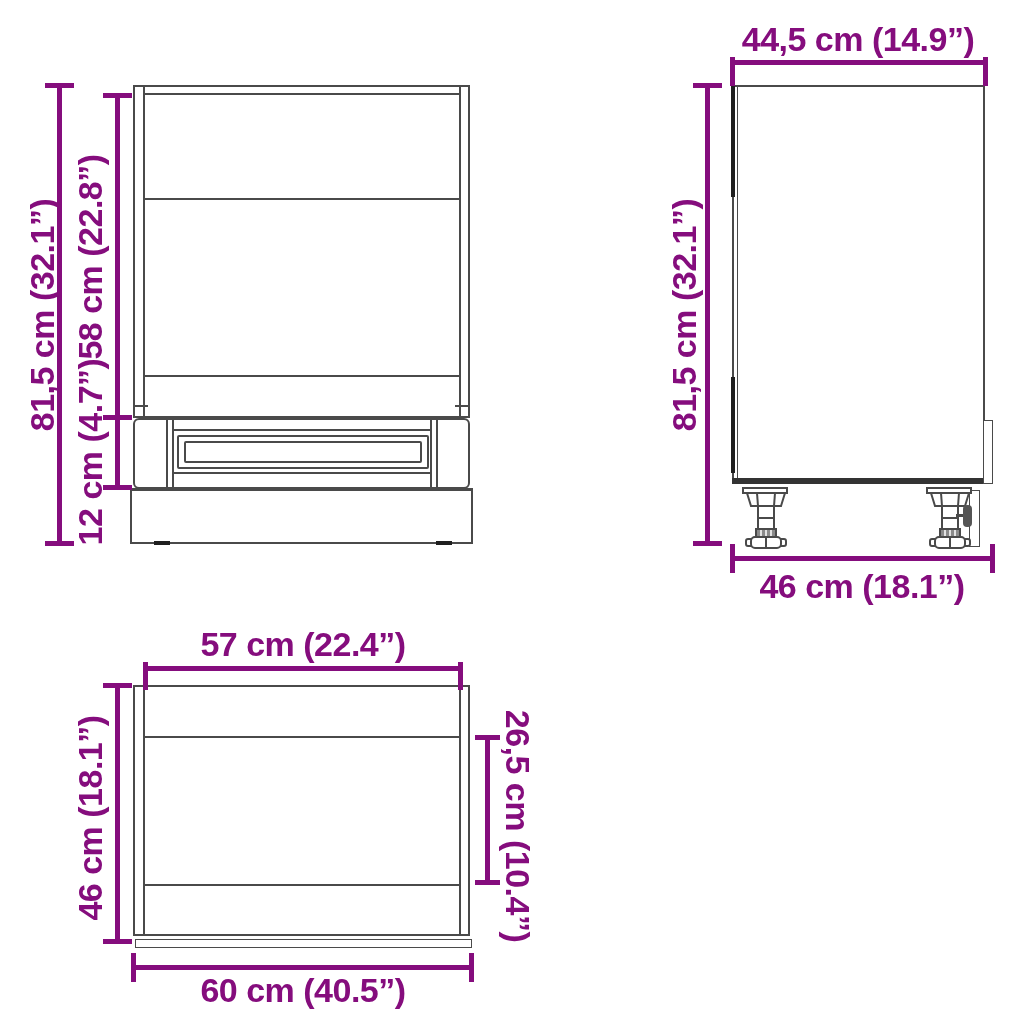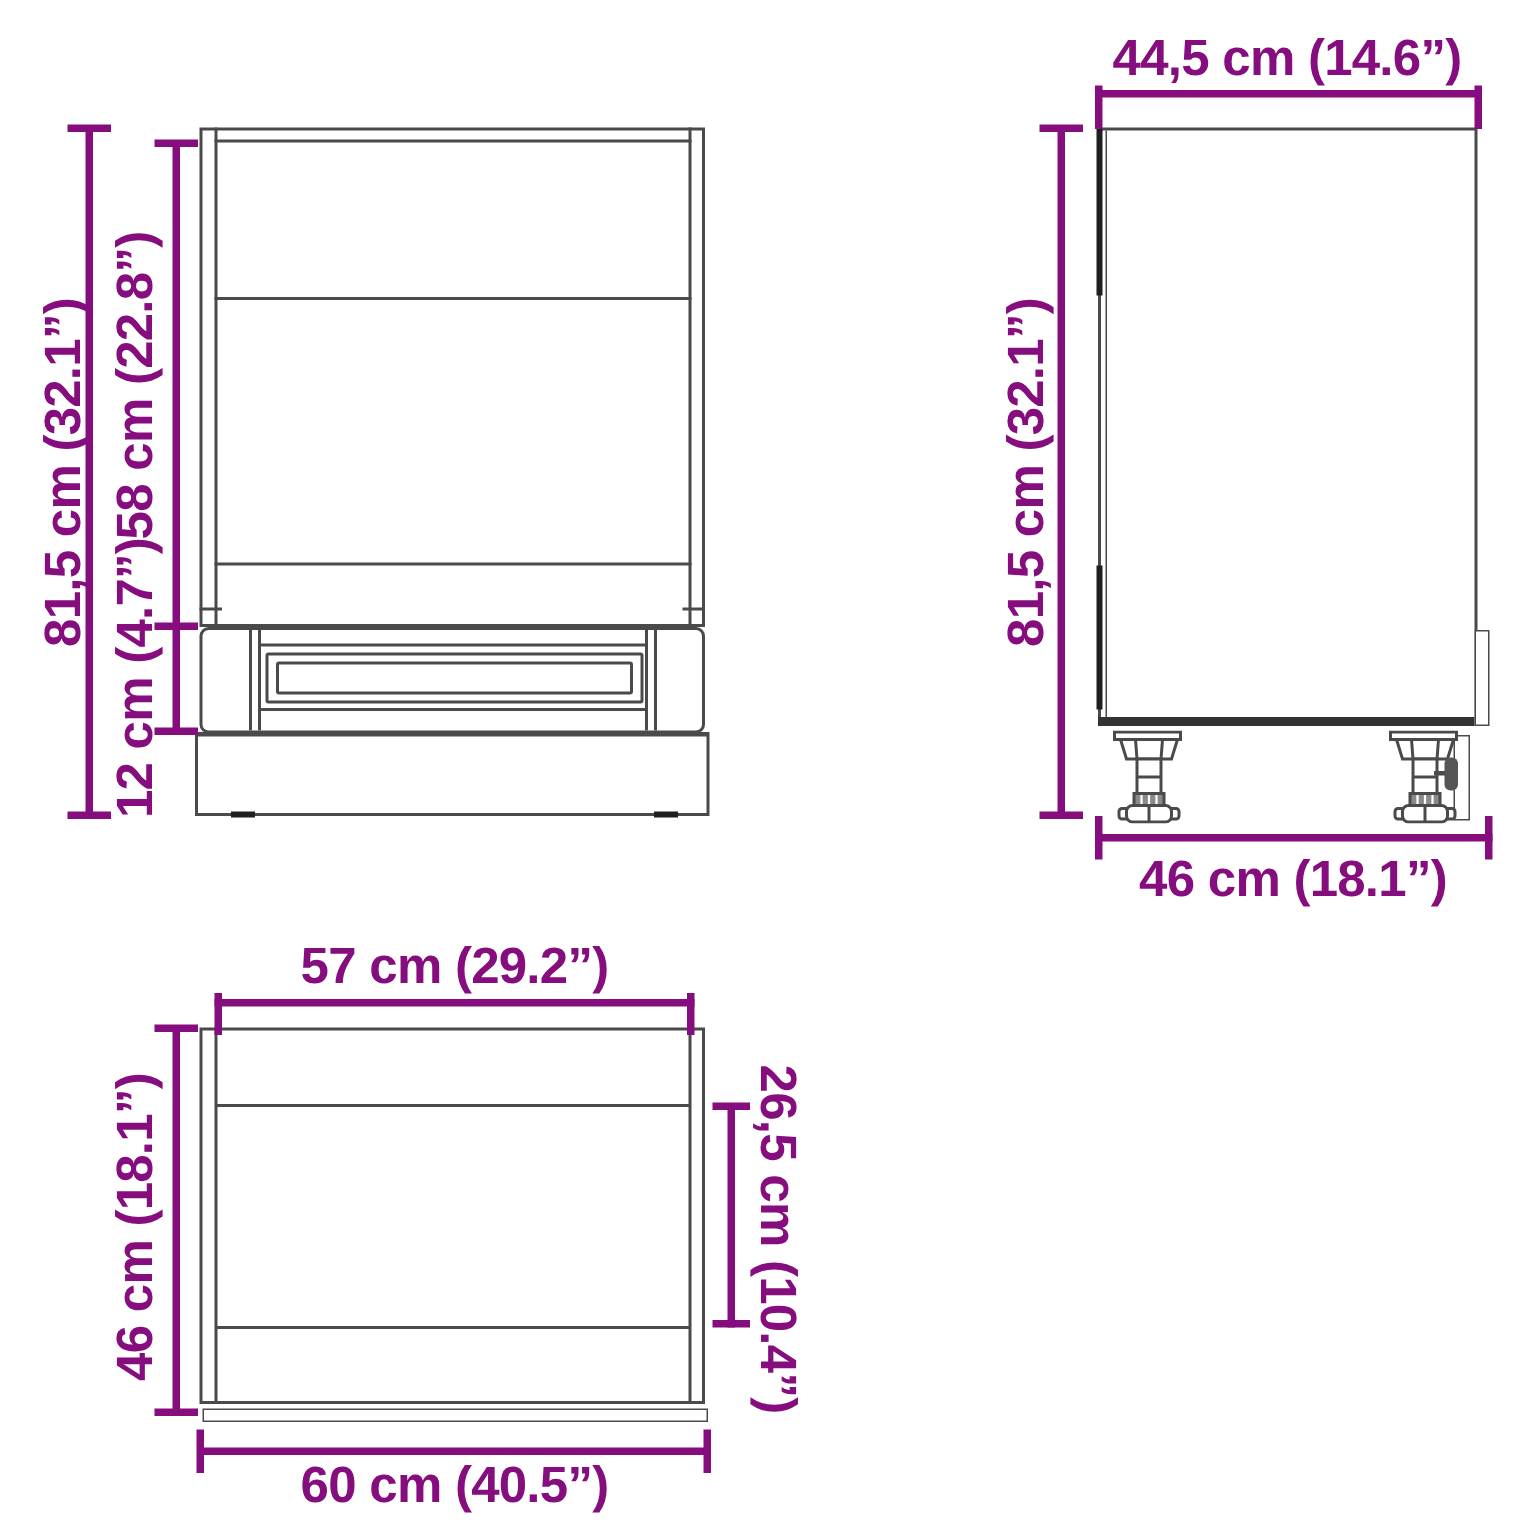--- a/index.html
+++ b/index.html
@@ -103,21 +103,21 @@
         <rect x="9" y="50" width="30" height="11" rx="4"></rect>
         <line x1="24" y1="50" x2="24" y2="61"></line>
       </g>
     </svg>
     <div class="ln" style="left:956px;top:514px;width:10px;height:3px"></div>
     <div class="dk" style="left:963px;top:505px;width:9px;height:22px;border-radius:4px;background:#555"></div>
 
     <div class="dl" style="left:730px;top:60px;width:258px;height:5px"></div>
     <div class="dl" style="left:730px;top:57px;width:5px;height:29px"></div>
     <div class="dl" style="left:983px;top:57px;width:5px;height:29px"></div>
-    <div class="lbl" style="left:858px;top:39px">44,5 cm (14.6”)</div>
+    <div class="lbl" style="left:858px;top:39px">44,5 cm (14.9”)</div>
 
     <div class="dl" style="left:705px;top:85px;width:5px;height:461px"></div>
     <div class="dl" style="left:693px;top:83px;width:29px;height:5px"></div>
     <div class="dl" style="left:693px;top:541px;width:29px;height:5px"></div>
     <div class="lbl ccw" style="left:684px;top:315px">81,5 cm (32.1”)</div>
 
     <div class="dl" style="left:730px;top:556px;width:265px;height:5px"></div>
     <div class="dl" style="left:730px;top:544px;width:5px;height:29px"></div>
     <div class="dl" style="left:990px;top:544px;width:5px;height:29px"></div>
     <div class="lbl" style="left:862px;top:586px">46 cm (18.1”)</div>
@@ -127,21 +127,21 @@
     <div class="rect" style="left:133px;top:685px;width:337px;height:251px"></div>
     <div class="ln" style="left:143px;top:685px;width:2px;height:251px"></div>
     <div class="ln" style="left:459px;top:685px;width:2px;height:251px"></div>
     <div class="ln" style="left:144px;top:736px;width:316px;height:2px"></div>
     <div class="ln" style="left:144px;top:884px;width:316px;height:2px"></div>
     <div class="rect thin" style="left:135px;top:939px;width:337px;height:9px"></div>
 
     <div class="dl" style="left:143px;top:666px;width:320px;height:5px"></div>
     <div class="dl" style="left:143px;top:662px;width:5px;height:28px"></div>
     <div class="dl" style="left:458px;top:662px;width:5px;height:28px"></div>
-    <div class="lbl" style="left:303px;top:644px">57 cm (29.2”)</div>
+    <div class="lbl" style="left:303px;top:644px">57 cm (22.4”)</div>
 
     <div class="dl" style="left:115px;top:685px;width:5px;height:259px"></div>
     <div class="dl" style="left:103px;top:683px;width:29px;height:5px"></div>
     <div class="dl" style="left:103px;top:939px;width:29px;height:5px"></div>
     <div class="lbl ccw" style="left:90px;top:818px">46 cm (18.1”)</div>
 
     <div class="dl" style="left:485px;top:737px;width:5px;height:148px"></div>
     <div class="dl" style="left:475px;top:735px;width:25px;height:5px"></div>
     <div class="dl" style="left:475px;top:880px;width:25px;height:5px"></div>
     <div class="lbl cw" style="left:518px;top:826px">26,5 cm (10.4”)</div>

